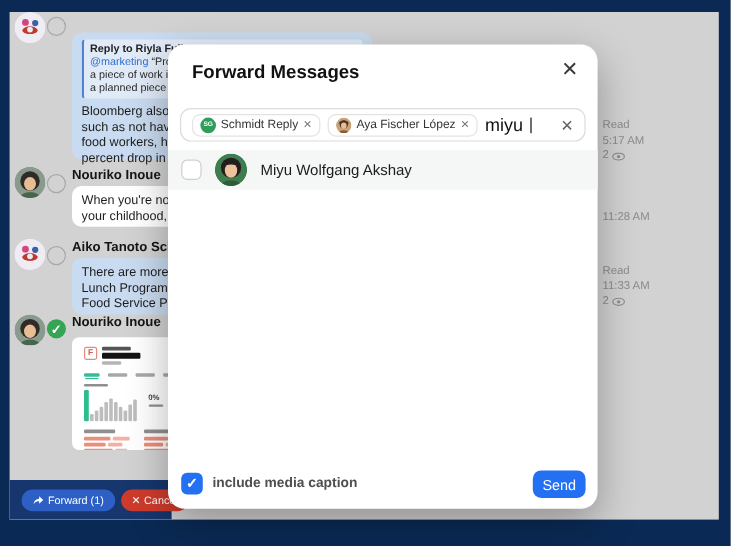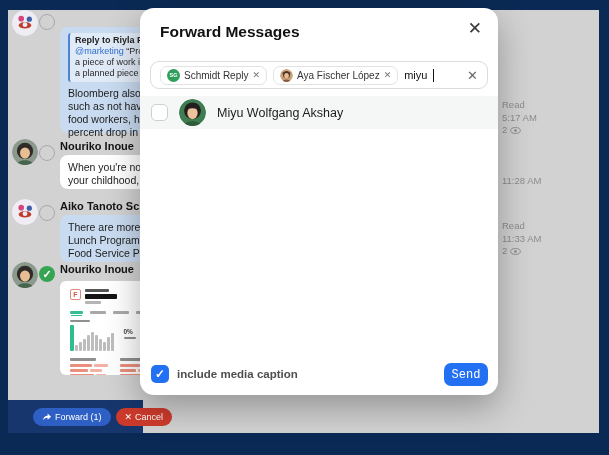--- a/index.html
+++ b/index.html
@@ -50,63 +50,63 @@
   .statpct { font-size:6.5px; font-weight:bold; color:#444; line-height:7px; }
   .areachart { width:42px; height:22px; background:#a7e6d2; border-top:2px solid #35bd95; border-radius:2px; }
   .att-lists { display:flex; gap:12px; }
   .redrows .rr { display:flex; gap:2px; margin-bottom:2px; }
   .redrows .rr i { display:block; height:3px; border-radius:1px; background:#ea8e7d; }
   .redrows .rr i.lt { background:#f2b1a4; }
   .mini-title { height:2.5px; background:#8f8f8f; border-radius:1px; margin-bottom:3px; }
 
   
   .actionbar { position:absolute; left:0; top:390px; width:135px; height:33px; background:#16366d;
-    display:flex; align-items:center; padding-left:25px; gap:5px; }
+    display:flex; align-items:center; padding-left:10px; gap:5px; }
   .pill { height:18px; border-radius:9px; border:none; color:#fff; font-size:9px;
     font-family:"Liberation Sans", sans-serif; display:flex; align-items:center; gap:3px;
     padding:0 9px; cursor:pointer; white-space:nowrap; }
   .pill.fwd { background:#2d5fc4; }
   .pill.cnl { background:#ce3b2c; }
   .pill .xglyph { font-size:9px; }
 
   
-  .modal { position:absolute; left:140px; top:8px; width:358px; height:387px; background:#fff;
+  .modal { position:absolute; left:140px; top:37px; width:358px; height:387px; background:#fff;
     border-radius:14px; box-shadow:0 12px 34px rgba(0,0,0,.3); }
   .modal-title { position:absolute; left:20px; top:15px; font-size:15.5px; font-weight:bold; color:#111; }
   .modal-close { position:absolute; right:16px; top:10px; font-size:17px; color:#3a3a3a; cursor:pointer;
     background:none; border:none; font-family:"Liberation Sans", sans-serif; }
 
   .searchbox { position:absolute; left:10px; top:53px; width:338px; height:28px; border:1px solid #dcdcdc;
     border-radius:9px; display:flex; align-items:center; padding:0 9px; gap:6px; background:#fff; }
   .chip { height:19px; border:1px solid #e3e3e3; border-radius:7px; background:#fff; display:flex;
     align-items:center; gap:4px; padding:0 6px; font-size:10px; color:#333; white-space:nowrap; }
   .chip .cav { width:13px; height:13px; border-radius:50%; overflow:hidden; display:flex;
     align-items:center; justify-content:center; }
   .chip .cav.sg { background:#2f9e5b; color:#fff; font-size:5.5px; font-weight:bold; }
   .chip .cx { font-size:9px; color:#777; cursor:pointer; }
-  .query { font-size:11px; color:#111; text-decoration-style:wavy;
+  .query { font-size:15px; color:#111; text-decoration-style:wavy;
     text-decoration-color:#e5484d; text-decoration-thickness:1px; text-underline-offset:2px; }
   .caret { display:inline-block; width:1px; height:13px; background:#111; vertical-align:-2px; }
   .clearx { margin-left:auto; font-size:13px; color:#666; cursor:pointer; background:none; border:none;
     font-family:"Liberation Sans", sans-serif; }
 
   .resultrow { position:absolute; left:0; top:88px; width:358px; height:33px; background:#f5f6f6;
     display:flex; align-items:center; gap:11px; padding-left:11px; cursor:pointer; }
   .cbox { width:17px; height:17px; border:1px solid #cfcfcf; border-radius:5px; background:#fff; }
   .r-avatar { width:27px; height:27px; border-radius:50%; overflow:hidden; }
   .r-avatar svg { display:block; width:100%; height:100%; }
   .r-name { font-size:12.5px; font-weight:500; color:#1c1c1c; }
 
   .cap-check { position:absolute; left:11px; top:357px; width:18px; height:18px; border-radius:5px;
     background:#2470f3; color:#fff; font-size:12px; font-weight:bold; display:flex; align-items:center;
     justify-content:center; cursor:pointer; }
   .cap-label { position:absolute; left:37px; top:360px; font-size:11.5px; color:#4f4f4f;font-weight:bold; }
   .send-btn { position:absolute; right:10px; top:355px; width:44px; height:23px; border-radius:7px;
     background:#2470f3; color:#fff; border:none; font-size:12px; font-weight:500; cursor:pointer;
-    font-family:Liberation Mono, monospace; }
+    font-family:Liberation Sans, sans-serif; }
 </style>
 </head>
 <body>
 
 <div class="stage">
 
   <div class="chat">
 
     <div class="avatar" style="left:4px; top:0;">
       <svg viewBox="0 0 24 24">

